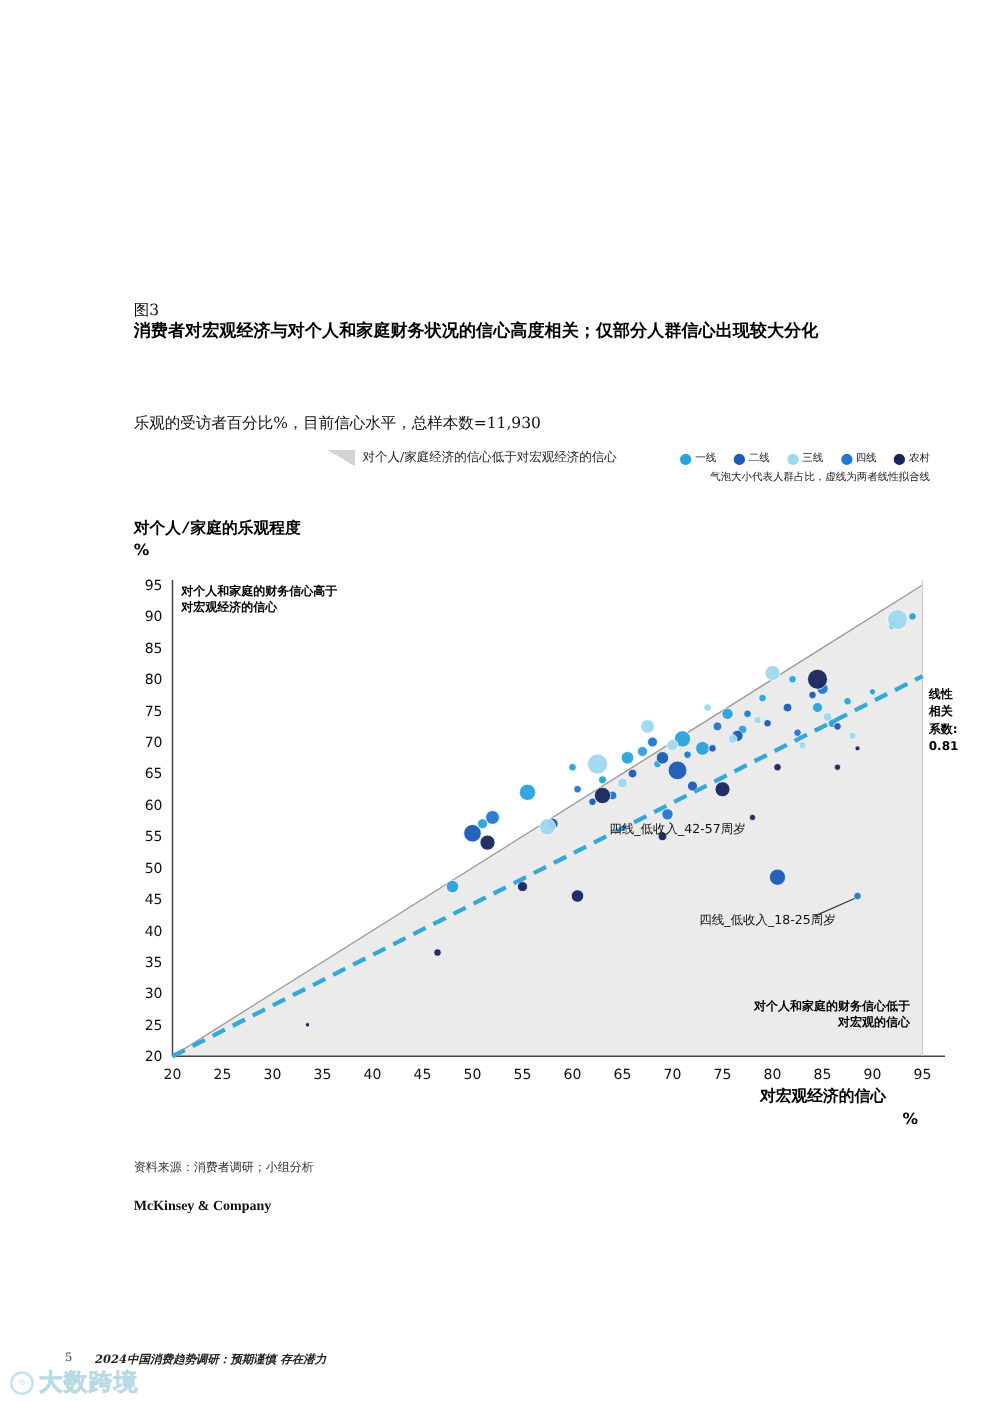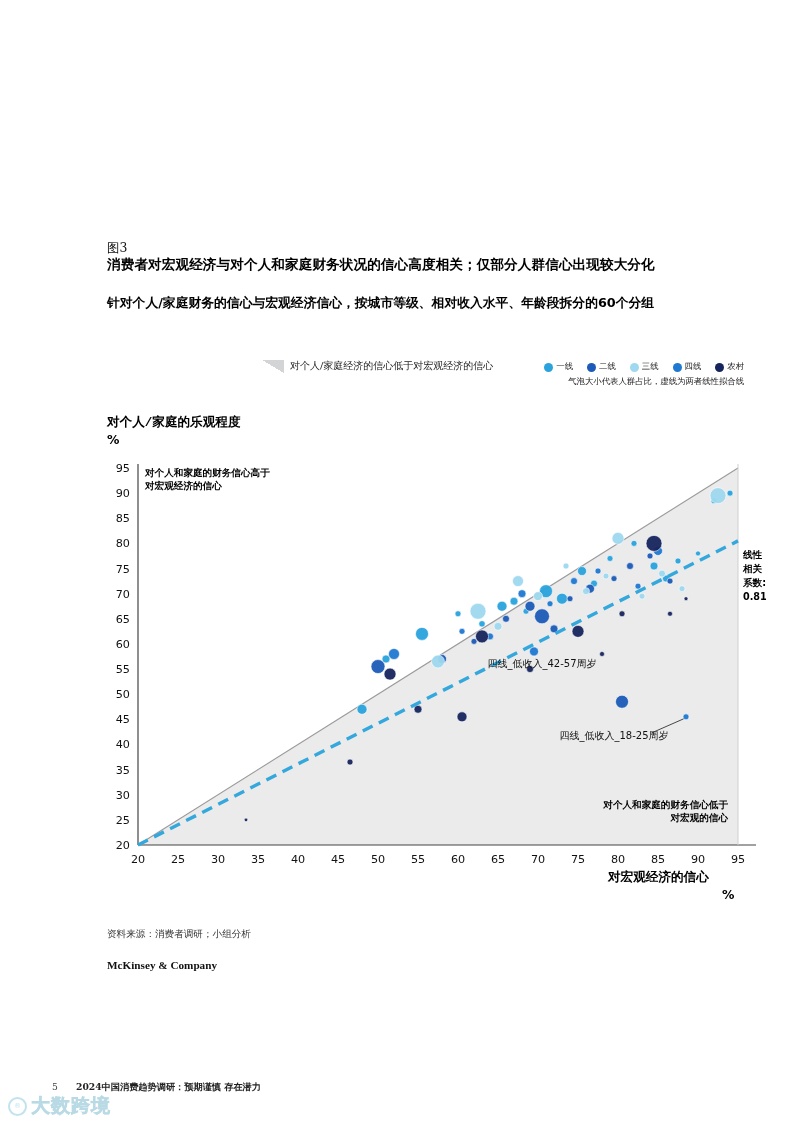--- a/index.html
+++ b/index.html
@@ -121,21 +121,21 @@
     font-size:11.2px;font-weight:bold;color:#111;
   }
   .pg-num{
     position:absolute;left:52px;top:1081px;
     font-family:"DejaVu Serif","Liberation Serif",serif;
     font-size:9.2px;color:#444;
   }
   .pg-title{
     position:absolute;left:76px;top:1081px;
     font-family:"DejaVu Serif","Liberation Serif",serif;
-    font-size:9.2px;font-weight:bold;color:#222;white-space:nowrap;
+    font-size:9.2px;font-weight:bold;color:#222;white-space:nowrap;font-style:italic;
   }
   .wm{
     position:absolute;left:8px;top:1092px;width:150px;height:28px;
     opacity:.30;display:flex;align-items:center;gap:4px;
   }
   .wm-c{
     width:15px;height:15px;border:2px solid #3aa3c9;border-radius:50%;
     display:flex;align-items:center;justify-content:center;
     font-size:7px;color:#3aa3c9;font-family:"DejaVu Sans",sans-serif;
   }
@@ -146,21 +146,21 @@
   }
 </style>
 </head>
 <body>
 
 <div class="page">
 
 
   <div class="exh-no">图3</div>
   <div class="exh-title">消费者对宏观经济与对个人和家庭财务状况的信心高度相关；仅部分人群信心出现较大分化</div>
-  <div class="exh-sub">针对个人/家庭财务的信心与宏观经济信心，按城市等级、相对收入水平、年龄段拆分的60个分组</div>
+  <div class="exh-units">乐观的受访者百分比%，目前信心水平，总样本数=11,930</div>
 
   <div class="legend-row">
     <span class="tri"></span>
     <span class="legend-note-left">对个人/家庭经济的信心低于对宏观经济的信心</span>
     <span class="legend-series">
       <span class="lg-item">
         <span class="lg-dot" style="background:#2aa3dd"></span>
         <span class="lg-label">一线</span>
       </span>
       <span class="lg-item">

